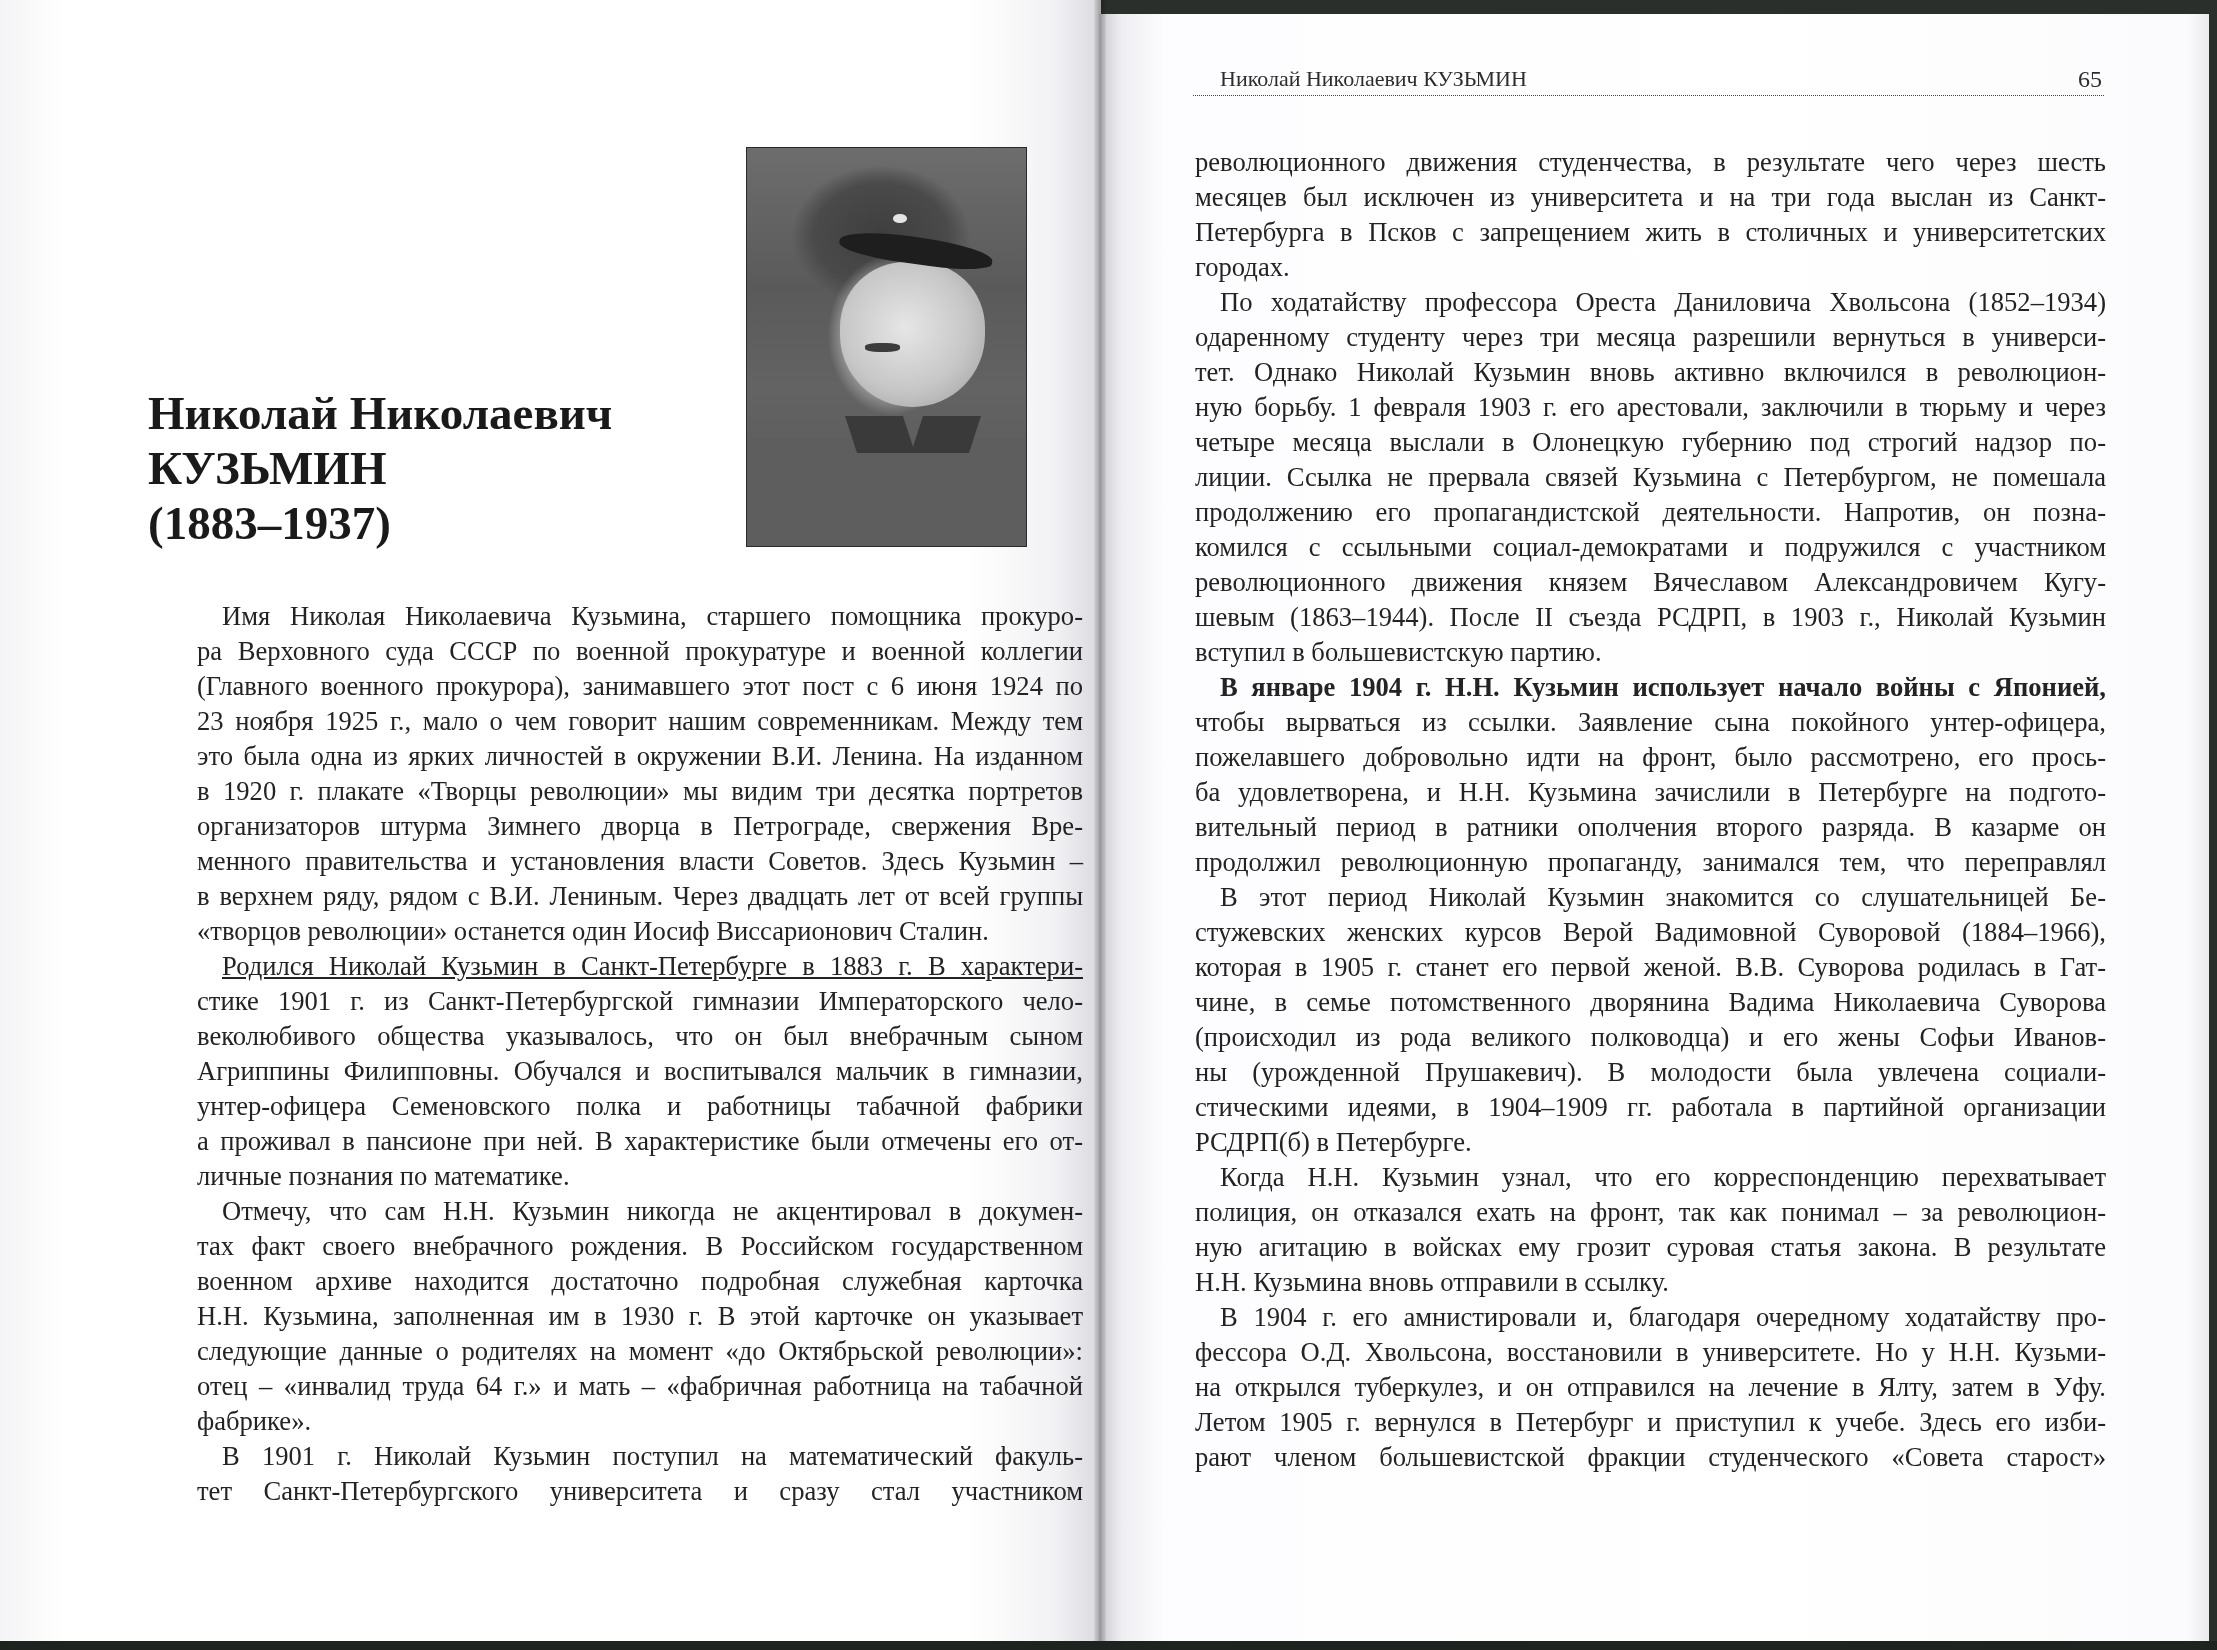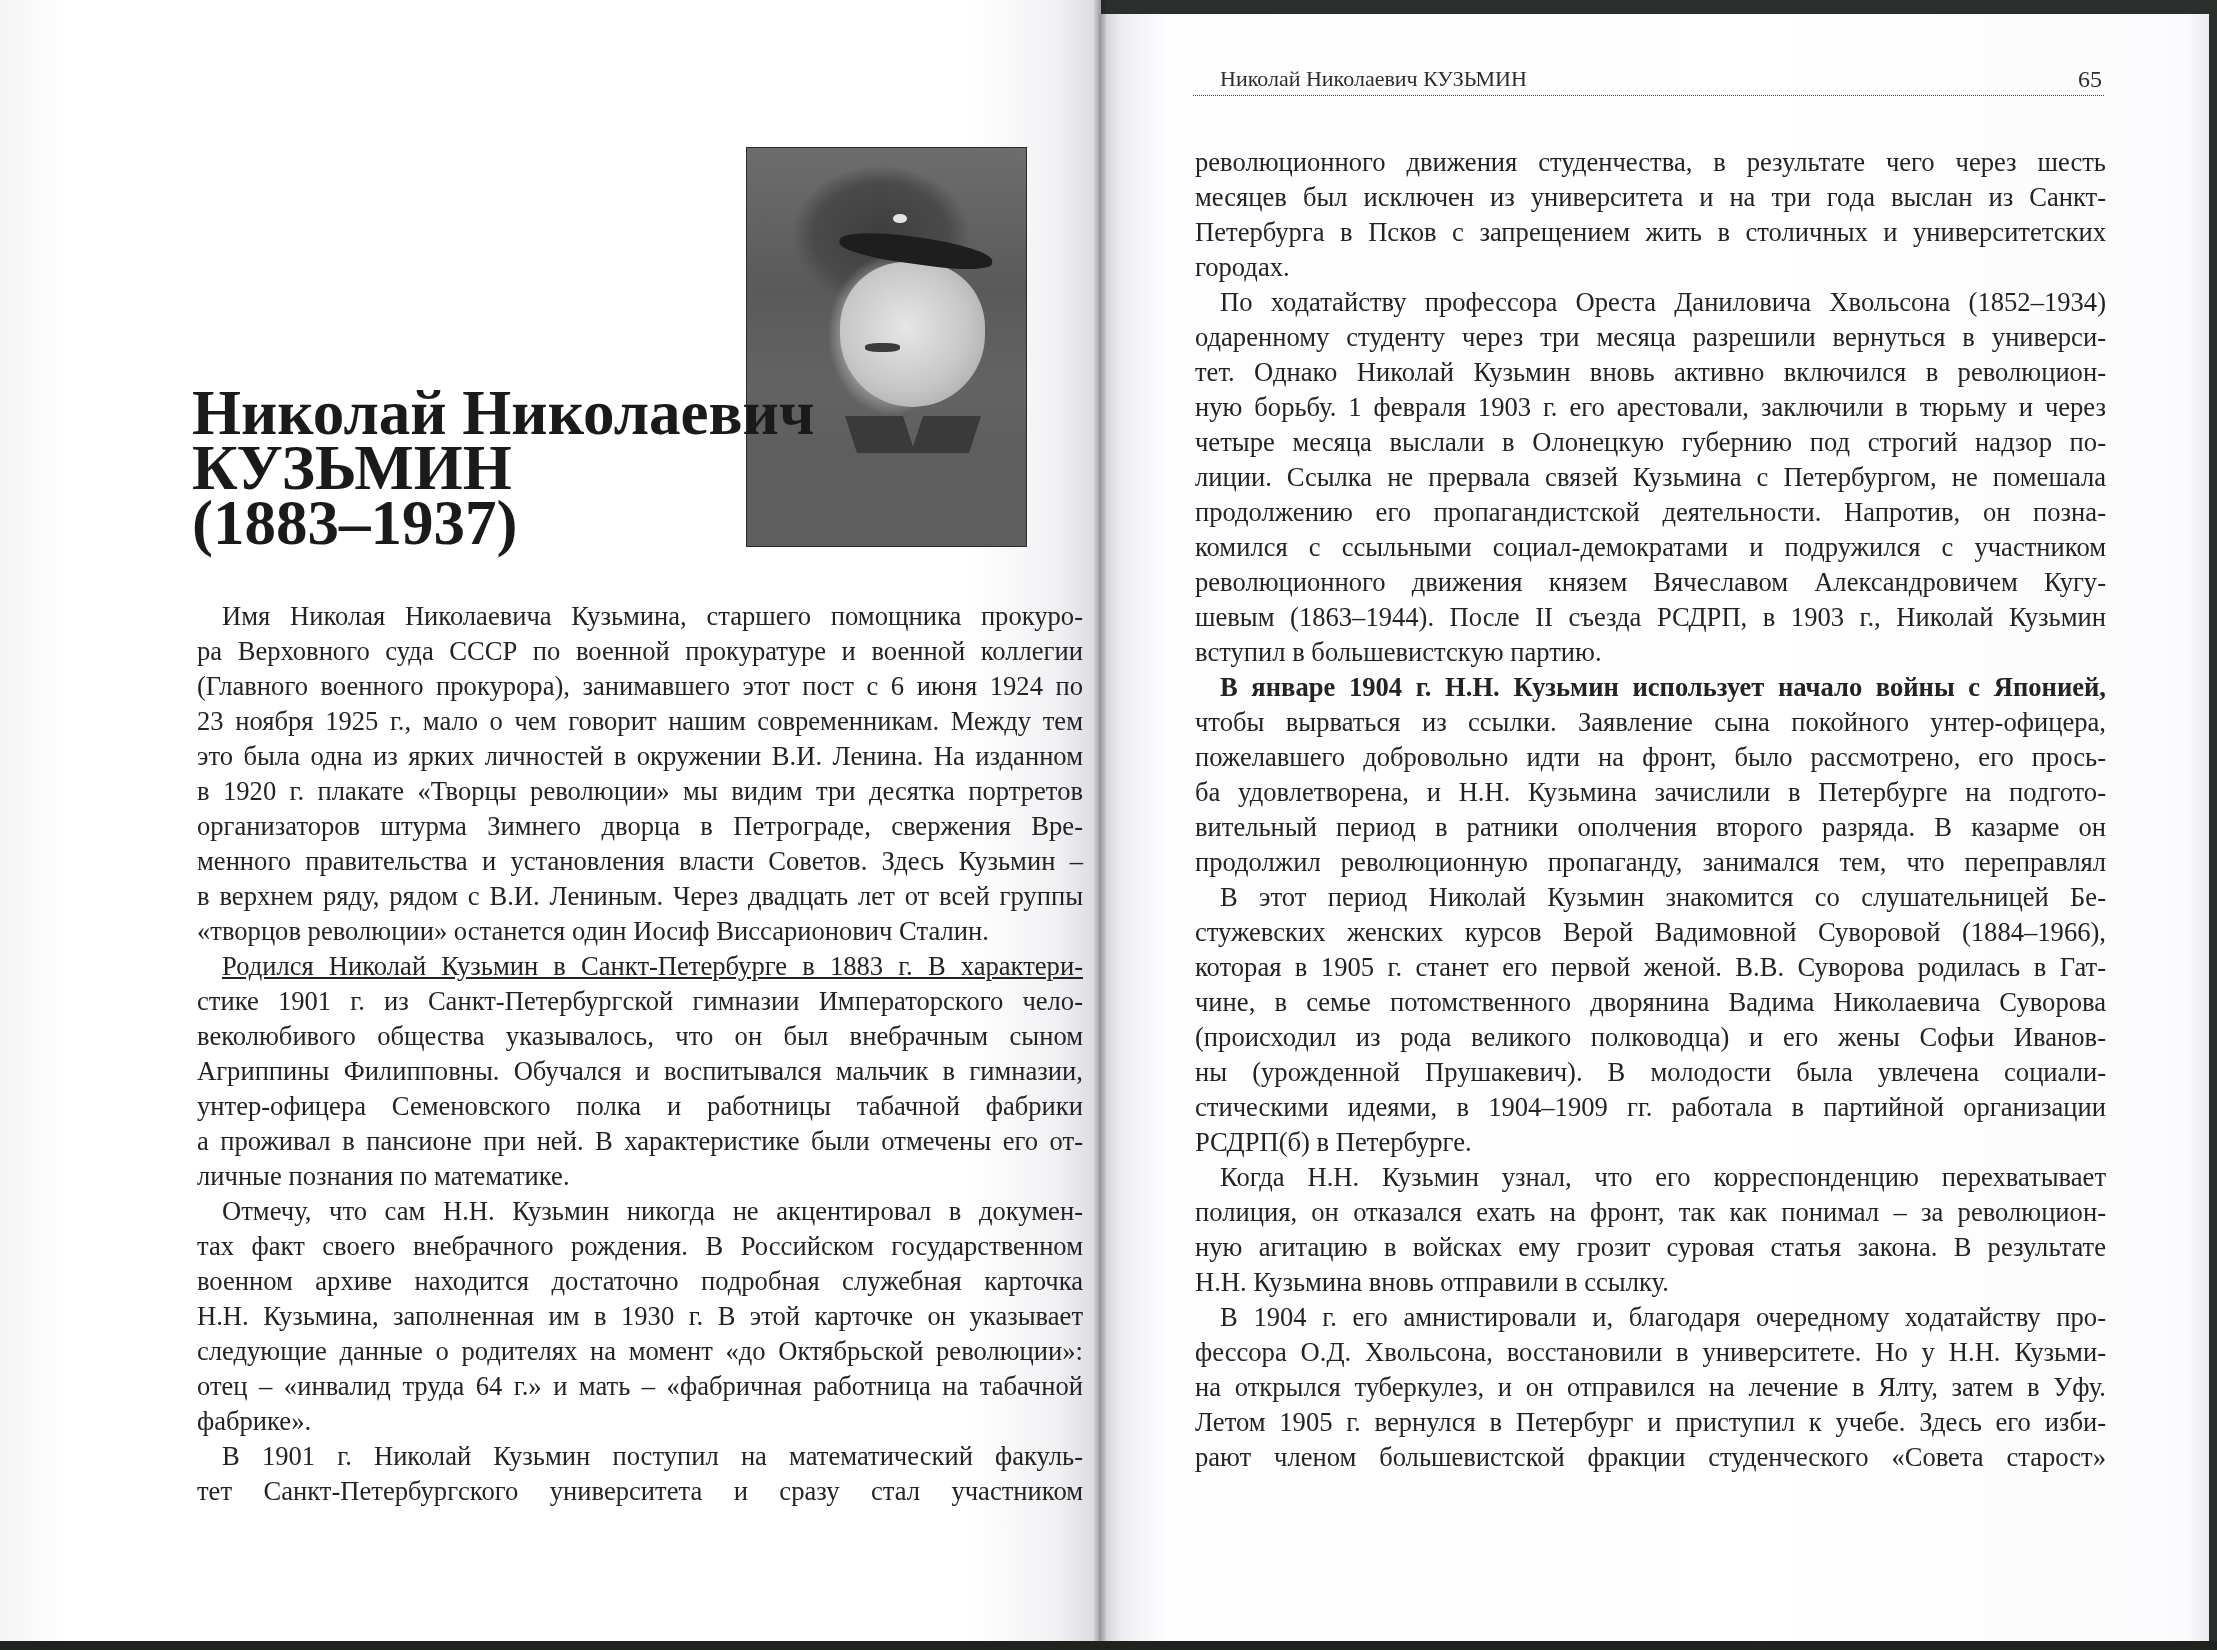--- a/index.html
+++ b/index.html
@@ -59,21 +59,21 @@
   }
   .photo .collar-l { left: 104px; transform: skewX(18deg); }
   .photo .collar-r { left: 170px; transform: skewX(-18deg); }
   .photo .tunic {
     position: absolute; left: 0; top: 290px; width: 281px; height: 110px; background: #5e5e5e;
   }
 
   
   .title-block {
     position: absolute; left: 148px; top: 386px; font-family: "Liberation Serif", "DejaVu Serif", serif;
-    font-weight: bold; font-size: 63px; line-height: 55px; color: #1a1a1a; margin-left: 44px;
+    font-weight: bold; font-size: 47px; line-height: 55px; color: #1a1a1a;
   }
   .title-block div { white-space: nowrap; }
 
   
   .body-text {
     position: absolute; font-family: "Liberation Serif", "DejaVu Serif", serif;
     font-size: 26.6px; line-height: 35px; color: #232323;
     text-align: justify;
   }
   .body-text .line { display: block; text-align: justify; text-align-last: justify; white-space: nowrap; }

